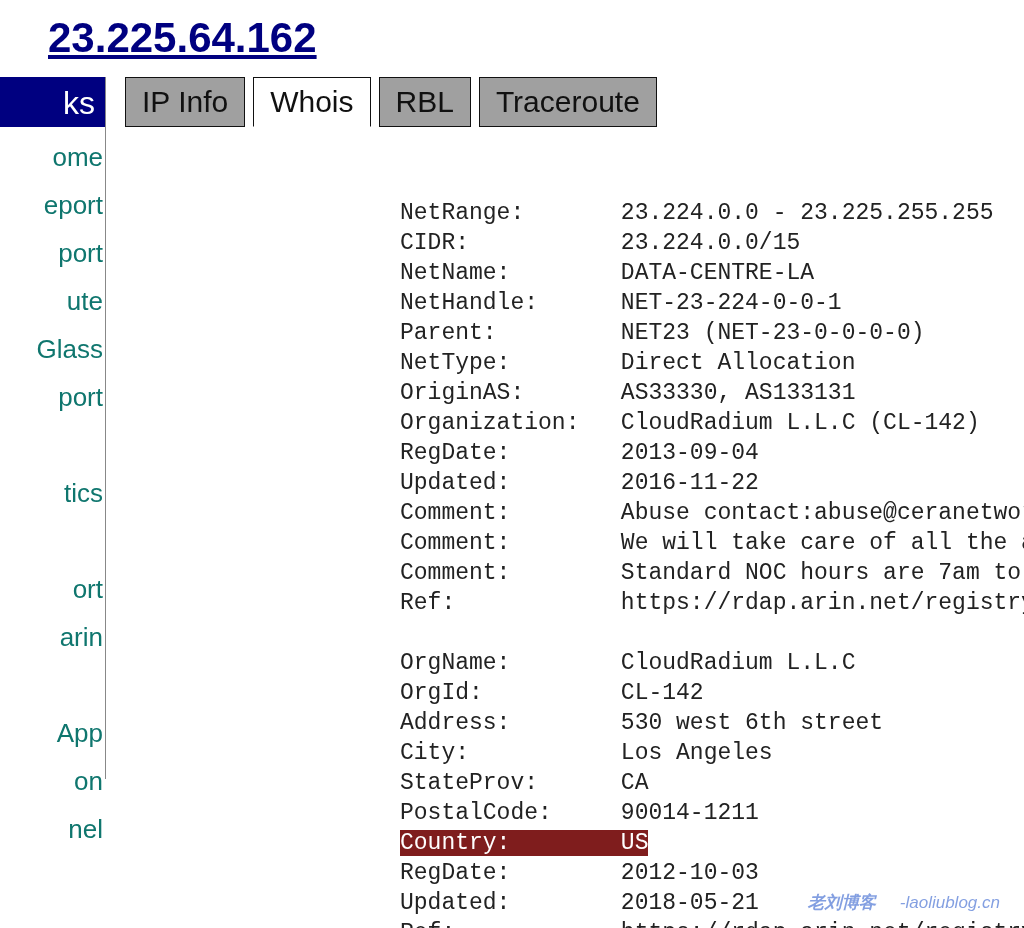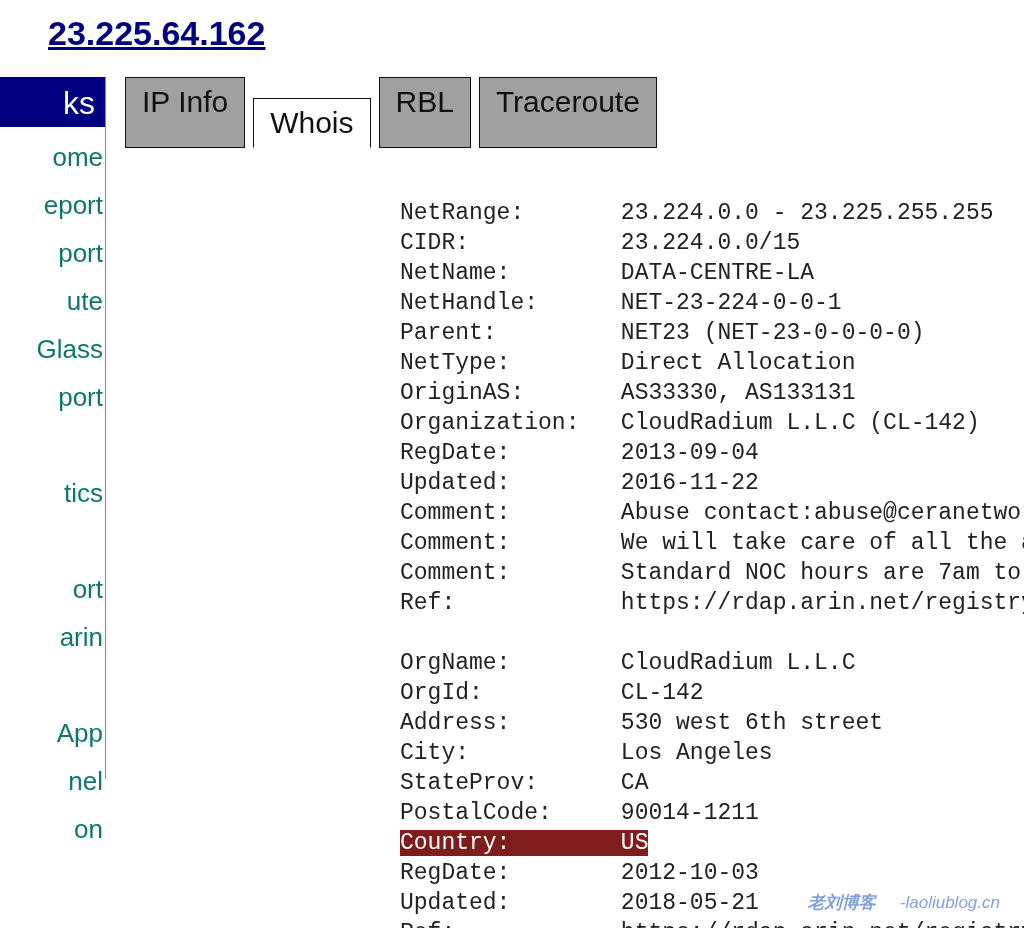--- a/index.html
+++ b/index.html
@@ -9,21 +9,21 @@
     height: 928px;
     overflow: hidden;
     font-family: Verdana, Geneva, sans-serif;
     background: #ffffff;
     color: #222;
   }
   .page-title {
     position: absolute;
     left: 48px;
     top: 14px;
-    font-size: 34px;
+    font-size: 42px;
     font-weight: 700;
     color: #000080;
     text-decoration: underline;
     font-family: Verdana, Geneva, sans-serif;
   }
   .sidebar {
     position: absolute;
     left: 0;
     top: 77px;
     width: 105px;
@@ -71,21 +71,20 @@
     color: #111;
     font-size: 30px;
     padding: 4px 16px 4px 16px;
     font-family: Verdana, Geneva, sans-serif;
     cursor: pointer;
     line-height: 40px;
   }
   .tab.active {
     background: #ffffff;
     border-bottom: 1px solid #ffffff;
-    margin-top: 21px;
   }
   .content {
     position: absolute;
     left: 400px;
     top: 175px;
     right: 0;
     font-family: "SimSun", "MS Mincho", "Courier New", monospace;
     font-size: 23px;
     line-height: 30px;
     white-space: pre;
@@ -124,22 +123,22 @@
       <li>ute</li>
       <li> Glass</li>
       <li>port</li>
       <li class="sidebar-gap"></li>
       <li>tics</li>
       <li class="sidebar-gap"></li>
       <li>ort</li>
       <li>arin</li>
       <li class="sidebar-gap"></li>
       <li> App</li>
+      <li>on</li>
       <li>nel</li>
-      <li>on</li>
     </ul>
 </nav>
 
 <div class="tabs" id="tabs">
     <div class="tab">IP Info</div>
     <div class="tab active">Whois</div>
     <div class="tab">RBL</div>
     <div class="tab">Traceroute</div>
   </div>
 

